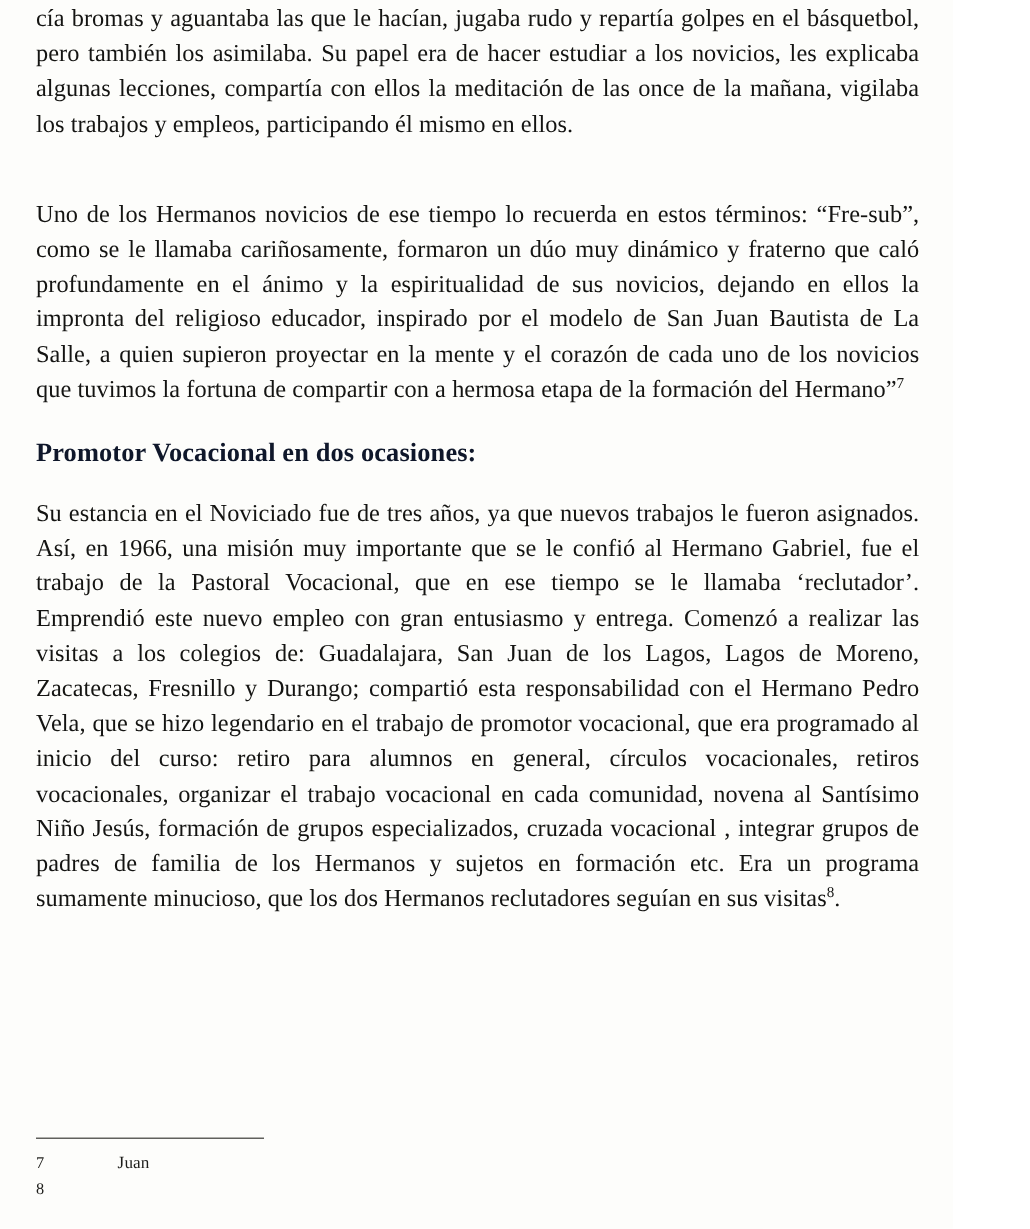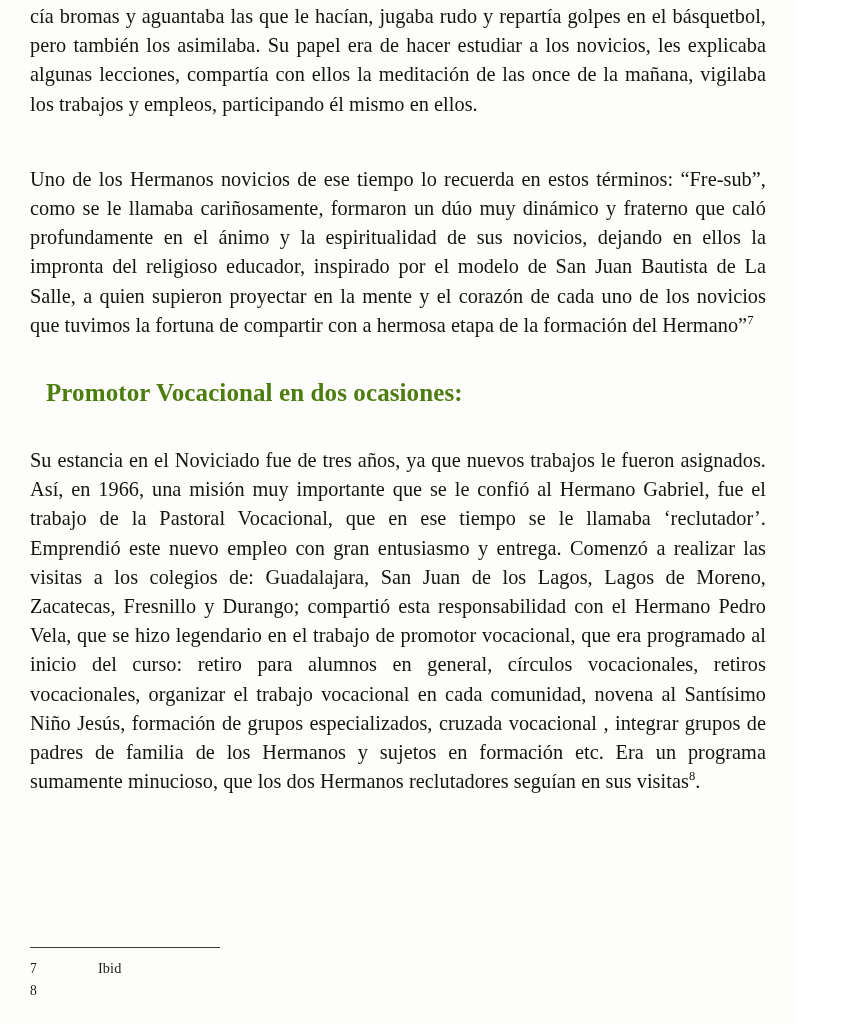--- a/index.html
+++ b/index.html
@@ -38,26 +38,26 @@
     padding-top: 2px;
   }
   .gap-large {
     height: 46px;
   }
   .gap-small {
     height: 24px;
   }
   .subhead {
     font-family: "Liberation Serif", serif;
-    font-size: 25px;
+    font-size: 22px;
     font-weight: bold;
     line-height: 26px;
-    color: #4d7c0f;
+    color: #0f172a;
     letter-spacing: 0.1px;
-    margin: 16px;
+    margin: 0;
   }
   sup {
     font-size: 0.62em;
     vertical-align: super;
     line-height: 0;
   }
   .footnotes {
     position: absolute;
     left: 30px;
     right: 30px;
@@ -113,21 +113,21 @@
 
     <div class="spacer-block"></div>
 
   </div>
 
   <div class="footnotes">
     <div class="footnote-rule"></div>
 
     <div class="footnote">
       <span class="fn-num">7</span>
-      <span class="fn-text">Ibid</span>
+      <span class="fn-text">Juan</span>
     </div>
 
     <div class="footnote">
       <span class="fn-num">8</span>
     </div>
   </div>
 
 </div>
 
 </body></html>

